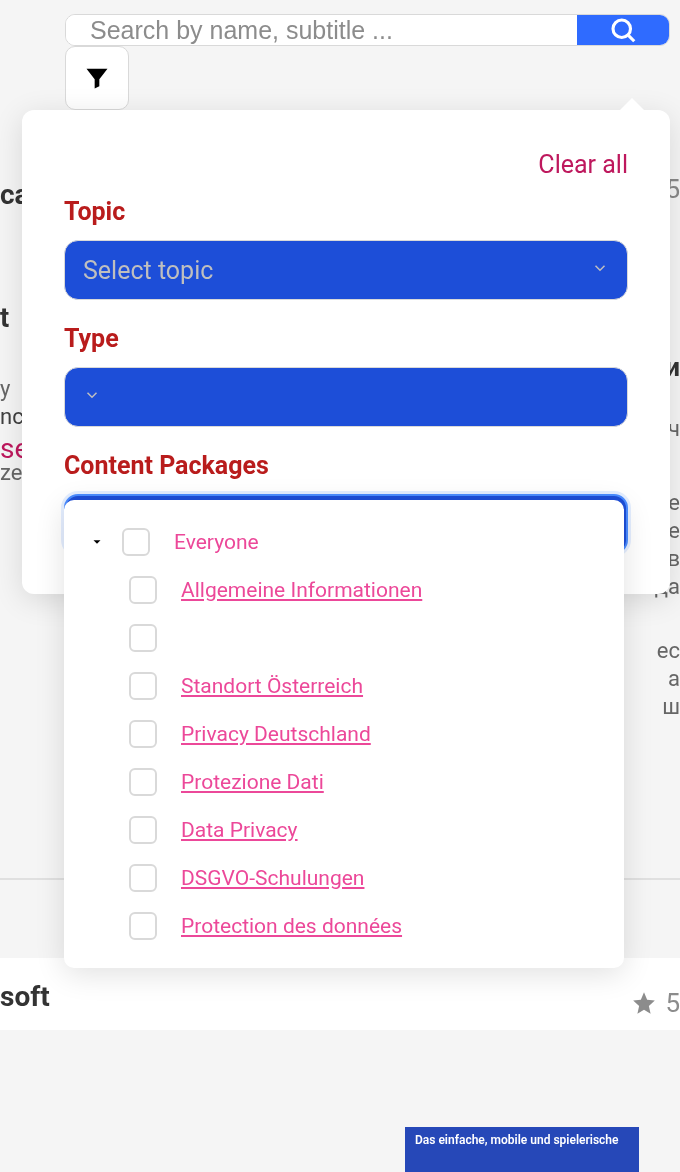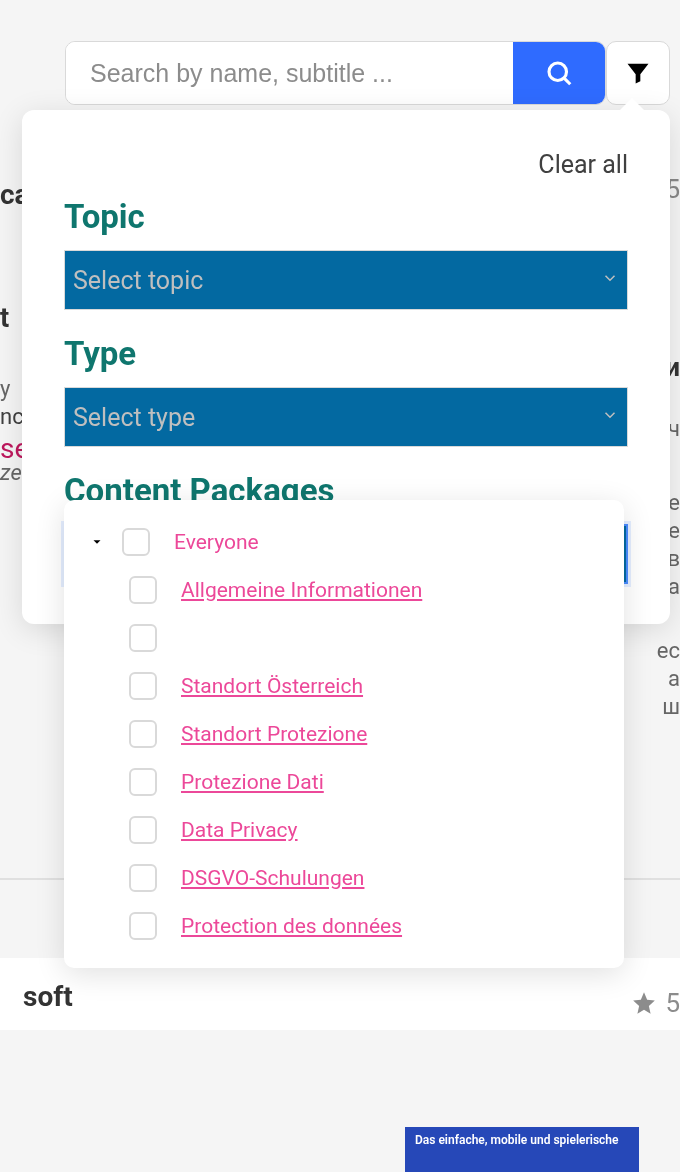--- a/index.html
+++ b/index.html
@@ -21,25 +21,26 @@
       background: #f5f5f5;
     }
     .bg-text {
       position: absolute;
       color: #333;
       font-size: 24px;
       font-weight: 600;
     }
     .searchbar-row {
       position: absolute;
-      top: 41px;
+      top: 14px;
       left: 65px;
       right: 10px;
       display: flex;
       z-index: 10;
+      flex-direction: column;
     }
     .search-container {
       flex: 1;
       display: flex;
       height: 64px;
       border: 1px solid #d9d9d9;
       border-radius: 10px;
       overflow: hidden;
       background: #fff;
     }
@@ -104,44 +105,44 @@
       top: -12px;
       right: 24px;
       width: 0;
       height: 0;
       border-left: 14px solid transparent;
       border-right: 14px solid transparent;
       border-bottom: 14px solid #fff;
     }
     .clear-all {
       text-align: right;
-      color: #404040;
+      color: #be185d;
       font-size: 25px;
       cursor: pointer;
       margin-bottom: 18px;
     }
     .filter-group {
       margin-bottom: 24px;
     }
     .filter-label {
-      font-size: 33px;
+      font-size: 25px;
       font-weight: 700;
-      color: #0f766e;
+      color: #b91c1c;
       margin-bottom: 14px;
     }
     .select-box {
       width: 100%;
       height: 60px;
       border: 1px solid #d9d9d9;
-      border-radius: 0;
-      background: #0369a1;
+      border-radius: 14px;
+      background: #1d4ed8;
       display: flex;
       align-items: center;
       justify-content: space-between;
-      padding: 0 8px;
+      padding: 0 18px;
       cursor: pointer;
     }
     .select-box.active {
       border: 2px solid #4a8cff;
       box-shadow: 0 0 0 3px rgba(74,140,255,0.15);
     }
     .select-placeholder {
       font-size: 25px;
       color: #bfbfbf;
     }
@@ -251,34 +252,34 @@
   </style>
 </head>
 <body>
 
 <div class="background">
   <div class="bg-text" style="top:178px; left:0px; font-size:28px; font-weight:700;">ca</div>
   <div class="bg-text" style="top:302px; left:0px; font-size:27px; font-weight:700;">t</div>
   <div class="bg-text" style="top:376px; left:0px; font-size:22px; font-weight:400; color:#666;">y</div>
   <div class="bg-text" style="top:404px; left:0px; font-size:22px; font-weight:400; color:#404040;">nc</div>
   <div class="bg-text" style="top:432px; left:0px; font-size:28px; font-weight:400; color:#be185d;">se</div>
-  <div class="bg-text" style="top:460px; left:0px; font-size:22px; font-weight:400; color:#666;font-style:italic;">ze</div>
+  <div class="bg-text" style="top:460px; left:0px; font-size:22px; font-weight:400; color:#666;">ze</div>
   <div class="bg-text" style="top:174px; right:0px; font-size:26px; font-weight:400; color:#888;">5</div>
   <div class="bg-text" style="top:352px; right:0px; font-size:26px; font-weight:700;">и</div>
   <div class="bg-text" style="top:416px; right:0px; font-size:22px; font-weight:400; color:#666;">ч</div>
   <div class="bg-text" style="top:490px; right:0px; font-size:22px; font-weight:400; color:#666;">е</div>
   <div class="bg-text" style="top:518px; right:0px; font-size:22px; font-weight:400; color:#666;">е</div>
   <div class="bg-text" style="top:546px; right:0px; font-size:22px; font-weight:400; color:#666;">ов</div>
   <div class="bg-text" style="top:574px; right:0px; font-size:22px; font-weight:400; color:#666;">да</div>
   <div class="bg-text" style="top:638px; right:0px; font-size:22px; font-weight:400; color:#666;">ес</div>
   <div class="bg-text" style="top:666px; right:0px; font-size:22px; font-weight:400; color:#666;">а</div>
   <div class="bg-text" style="top:694px; right:0px; font-size:22px; font-weight:400; color:#666;">ш</div>
   <div class="bg-strip"></div>
   <div class="bg-card-strip"></div>
-  <div class="bg-text" style="top:980px; left:0px; font-size:28px; font-weight:700;margin-left:23px;">soft</div>
+  <div class="bg-text" style="top:980px; left:0px; font-size:28px; font-weight:700;">soft</div>
   <div class="star-row">
     <svg viewBox="0 0 24 24">
         <path d="M12 2l2.9 6.9L22 9.8l-5.5 5 1.6 7.2L12 18.3 5.9 22l1.6-7.2L2 9.8l7.1-0.9z"></path>
       </svg>
     <span style="font-size:26px;">5</span>
   </div>
   <div class="bg-banner">Das einfache, mobile und spielerische</div>
 </div>
 
 <div class="searchbar-row">
@@ -309,21 +310,20 @@
         <svg viewBox="0 0 24 24">
             <polyline points="6 9 12 15 18 9"></polyline>
           </svg>
       </span>
     </div>
   </div>
 
   <div class="filter-group">
     <div class="filter-label">Type</div>
     <div class="select-box">
-      <span class="select-placeholder">Select type</span>
       <span class="select-icon chevron-icon">
         <svg viewBox="0 0 24 24">
             <polyline points="6 9 12 15 18 9"></polyline>
           </svg>
       </span>
     </div>
   </div>
 
   <div class="filter-group" style="margin-bottom:0;">
     <div class="filter-label">Content Packages</div>
@@ -355,21 +355,21 @@
   </div>
   <div class="tree-item child">
     <span class="checkbox"></span>
   </div>
   <div class="tree-item child">
     <span class="checkbox"></span>
     <span>Standort Österreich</span>
   </div>
   <div class="tree-item child">
     <span class="checkbox"></span>
-    <span>Standort Protezione</span>
+    <span>Privacy Deutschland</span>
   </div>
   <div class="tree-item child">
     <span class="checkbox"></span>
     <span>Protezione Dati</span>
   </div>
   <div class="tree-item child">
     <span class="checkbox"></span>
     <span>Data Privacy</span>
   </div>
   <div class="tree-item child">

